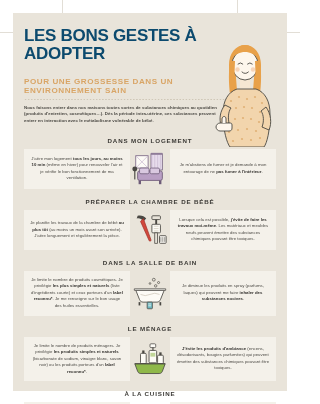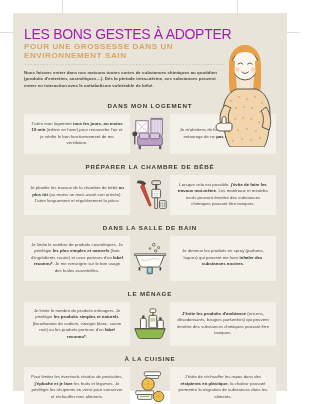--- a/index.html
+++ b/index.html
@@ -27,33 +27,33 @@
   .inner {
     position:absolute;
     left:13px; top:13px;
     width:274px; height:378px;
     padding:14px 11px 0 11px;
   }
 
   
   .header { position:relative; }
   .h-title {
-    font-size:14px;
-    font-weight:normal;
+    font-size:17px;
+    font-weight:bold;
     letter-spacing:-0.3px;
-    color:#a21caf;
+    color:#0c4a6e;
     line-height:1.05;
     width:210px;
   }
   .h-sub {
     font-size:8.1px;
     font-weight:bold;
     letter-spacing:0.55px;
     color:#d9a566;
-    margin-top:0;
+    margin-top:14px;
     width:215px;
   }
   .dotrule {
     margin-top:3px;
     width:202px; height:3px;
     background-image:radial-gradient(#cfc7b7 0.85px, transparent 0.9px);
     background-size:3.1px 3.1px;
   }
   .h-body {
     margin-top:4px;

